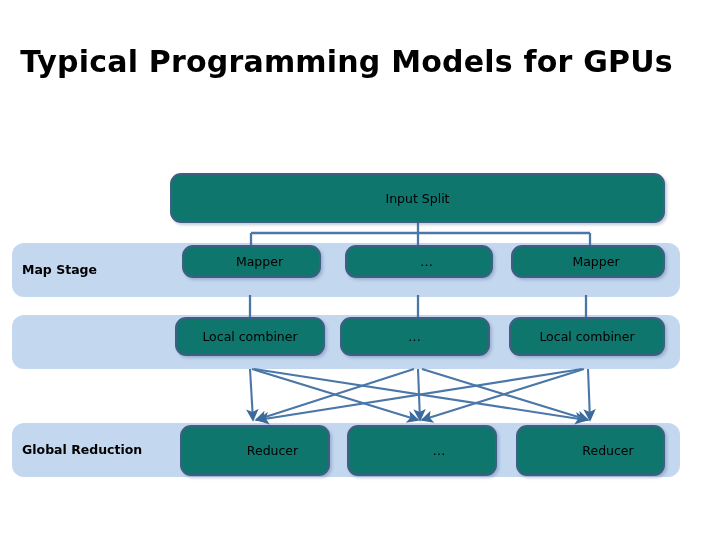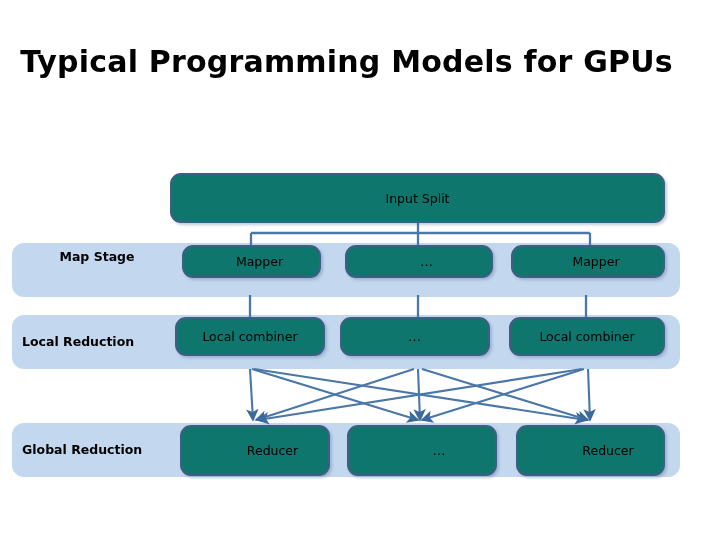--- a/index.html
+++ b/index.html
@@ -55,21 +55,21 @@
     left: 22px;
     width: 150px;
     height: 54px;
     line-height: 54px;
     font-size: 12.5px;
     font-weight: bold;
     color: #000000;
     z-index: 4;
     white-space: nowrap;
   }
-  #label-map    { top: 230px; text-align: center; }
+  #label-map    { top: 243px; }
   #label-local  { top: 315px; }
   #label-global { top: 423px; }
 
   
   .node {
     position: absolute;
     box-sizing: border-box;
     background: #0f766e;
     border: 2.4px solid #3d5f84;
     border-radius: 11px;
@@ -182,16 +182,15 @@
       <path d="M418,369 L420,420"></path>
       <path d="M422,369 L588,420"></path>
 
       <path d="M582,369 L258,420"></path>
       <path d="M584,369 L422,420"></path>
       <path d="M588,369 L590,420"></path>
     </g>
   </svg>
 
   <div class="band-label" id="label-map">Map Stage</div>
-  <div class="band-label" id="label-local">Local Reduction</div>
   <div class="band-label" id="label-global">Global Reduction</div>
 
 </div>
 
 </body></html>

